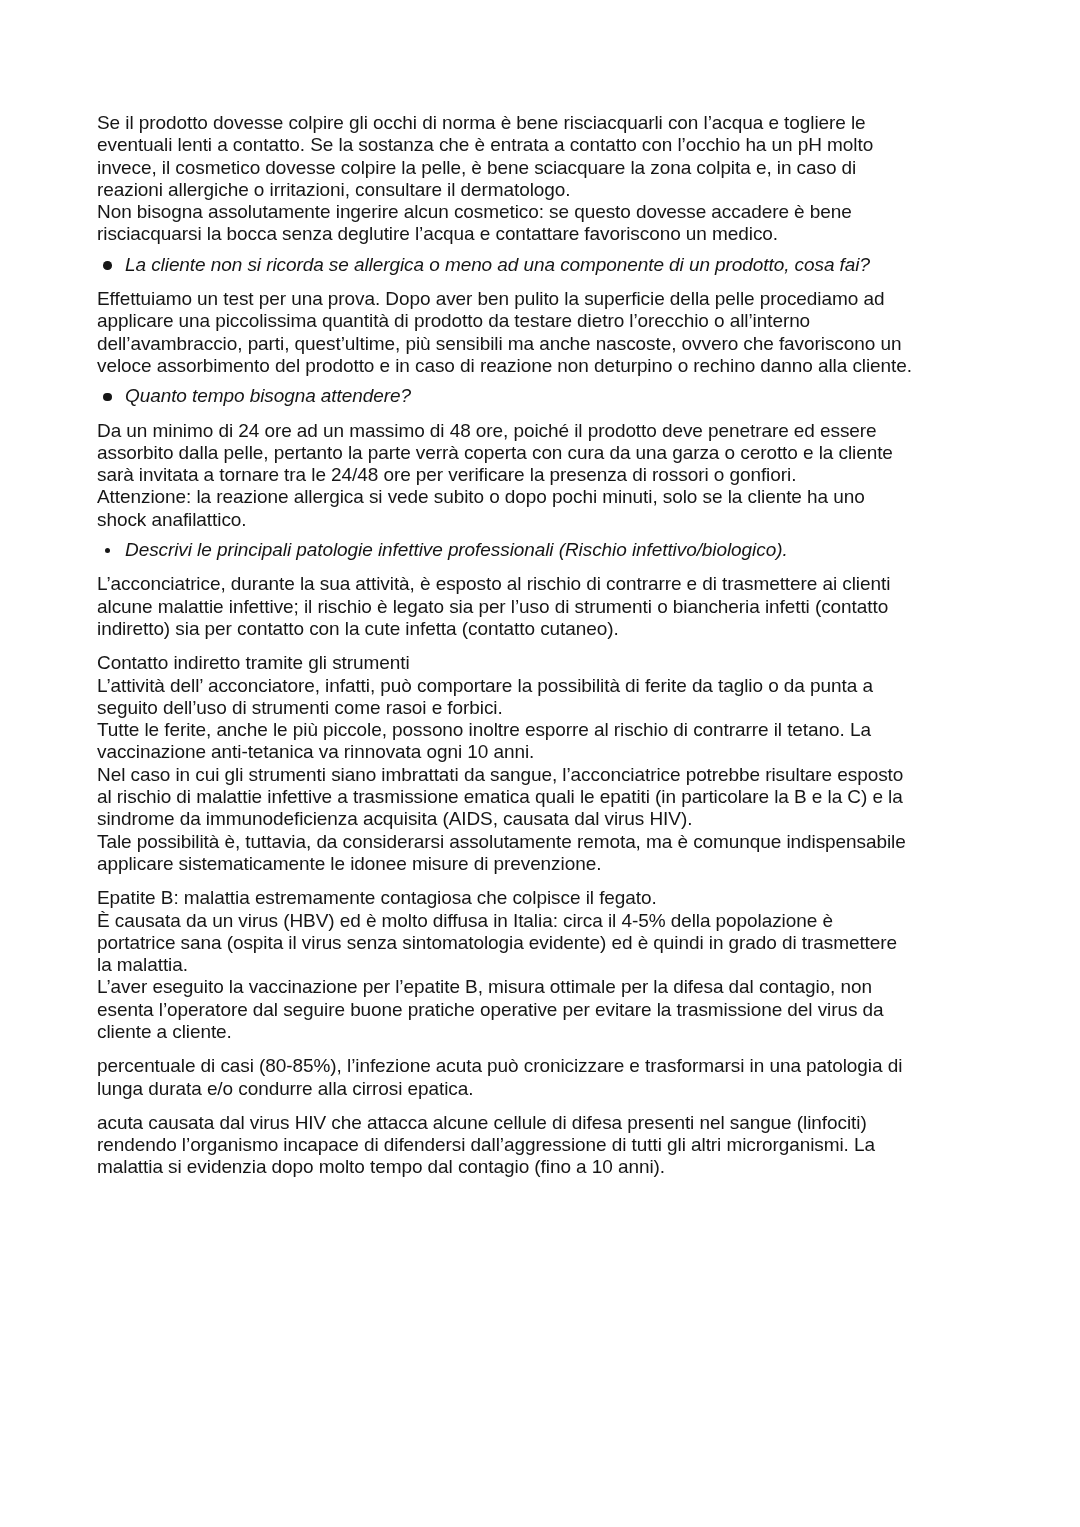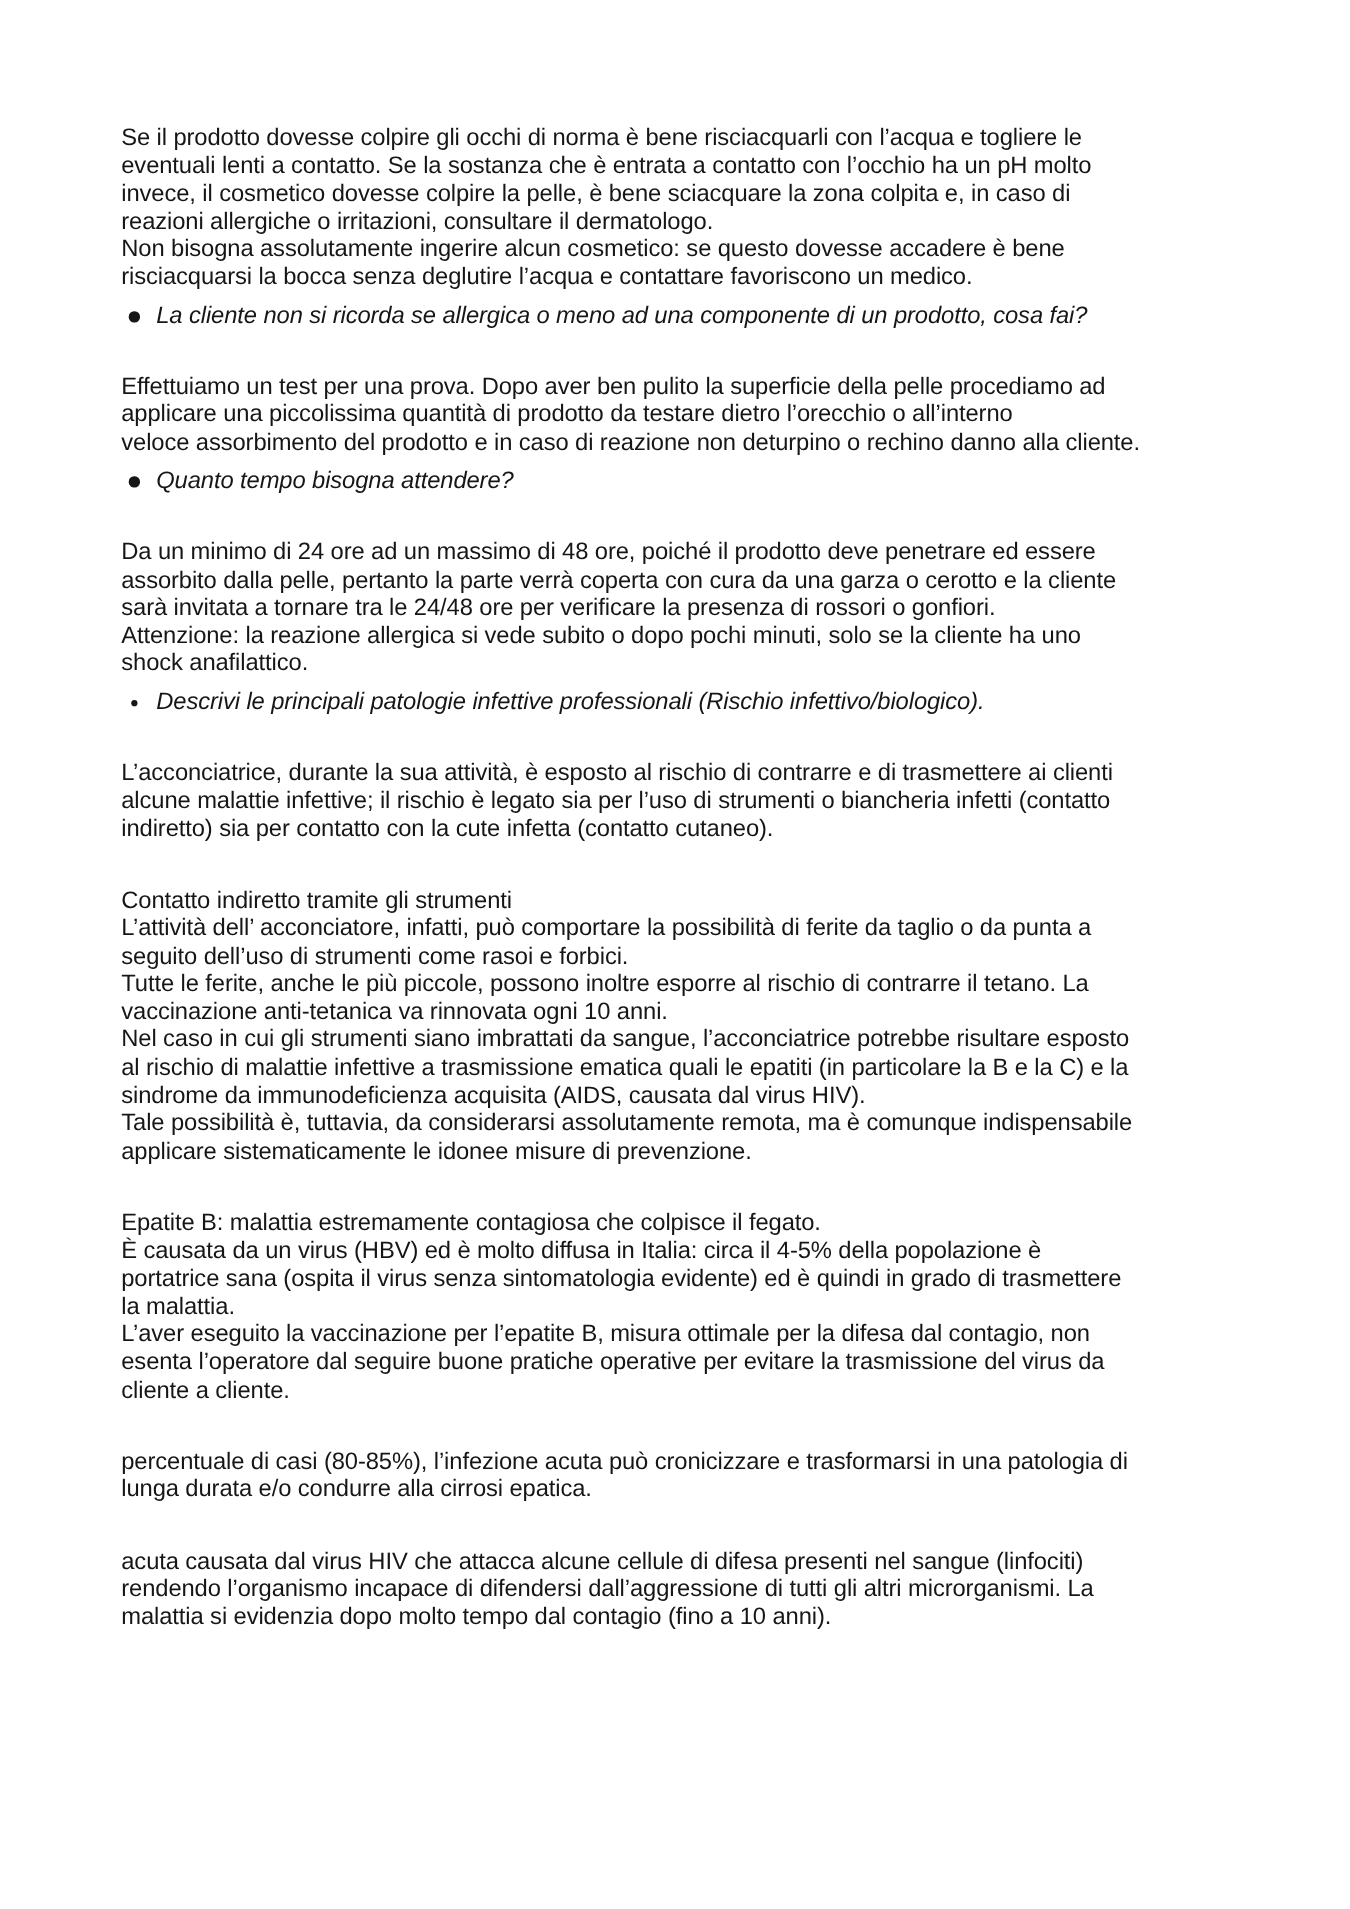--- a/index.html
+++ b/index.html
@@ -19,22 +19,22 @@
     background: #ffffff;
     overflow: hidden;
   }
   .doc {
     padding: 100px 80px 0 97px;
     font-size: 19px;
     line-height: 22.3px;
     color: #161616;
     letter-spacing: -0.08px;
   }
-  .para { margin-top: 35px; }
-  .doc > :first-child { margin-top: 0; }
+  .para { margin-top: 12px; }
+  .doc > :first-child { margin-top: 12px; }
   .line { white-space: pre; }
   .b { font-weight: 400; }
   .bullet-row {
     display: flex;
     align-items: flex-start;
     margin-top: 8px;
   }
   .dot {
     flex: 0 0 auto;
     border-radius: 50%;
@@ -68,20 +68,21 @@
         <div class="line"><span>Non bisogna assolutamente ingerire alcun cosmetico: se questo dovesse accadere è bene</span></div>
         <div class="line"><span>risciacquarsi la bocca senza deglutire l’acqua e contattare favoriscono un medico.</span></div>
       </div>
       <div class="bullet-row large">
         <span class="dot"></span>
         <div class="bullet-text">La cliente non si ricorda se allergica o meno ad una componente di un prodotto, cosa fai?</div>
       </div>
       <div class="para">
         <div class="line"><span>Effettuiamo un test per una prova. Dopo aver ben pulito la superficie della pelle procediamo ad</span></div>
         <div class="line"><span>applicare una piccolissima quantità di prodotto da testare dietro l’orecchio o all’interno</span></div>
+        <div class="line"><span>dell’avambraccio, parti, quest’ultime, più sensibili ma anche nascoste, ovvero che favoriscono un</span></div>
         <div class="line"><span>veloce assorbimento del prodotto e in caso di reazione non deturpino o rechino danno alla cliente.</span></div>
       </div>
       <div class="bullet-row large">
         <span class="dot"></span>
         <div class="bullet-text">Quanto tempo bisogna attendere?</div>
       </div>
       <div class="para">
         <div class="line"><span>Da un minimo di 24 ore ad un massimo di 48 ore, poiché il prodotto deve penetrare ed essere</span></div>
         <div class="line"><span>assorbito dalla pelle, pertanto la parte verrà coperta con cura da una garza o cerotto e la cliente</span></div>
         <div class="line"><span>sarà invitata a tornare tra le 24/48 ore per verificare la presenza di rossori o gonfiori.</span></div>

